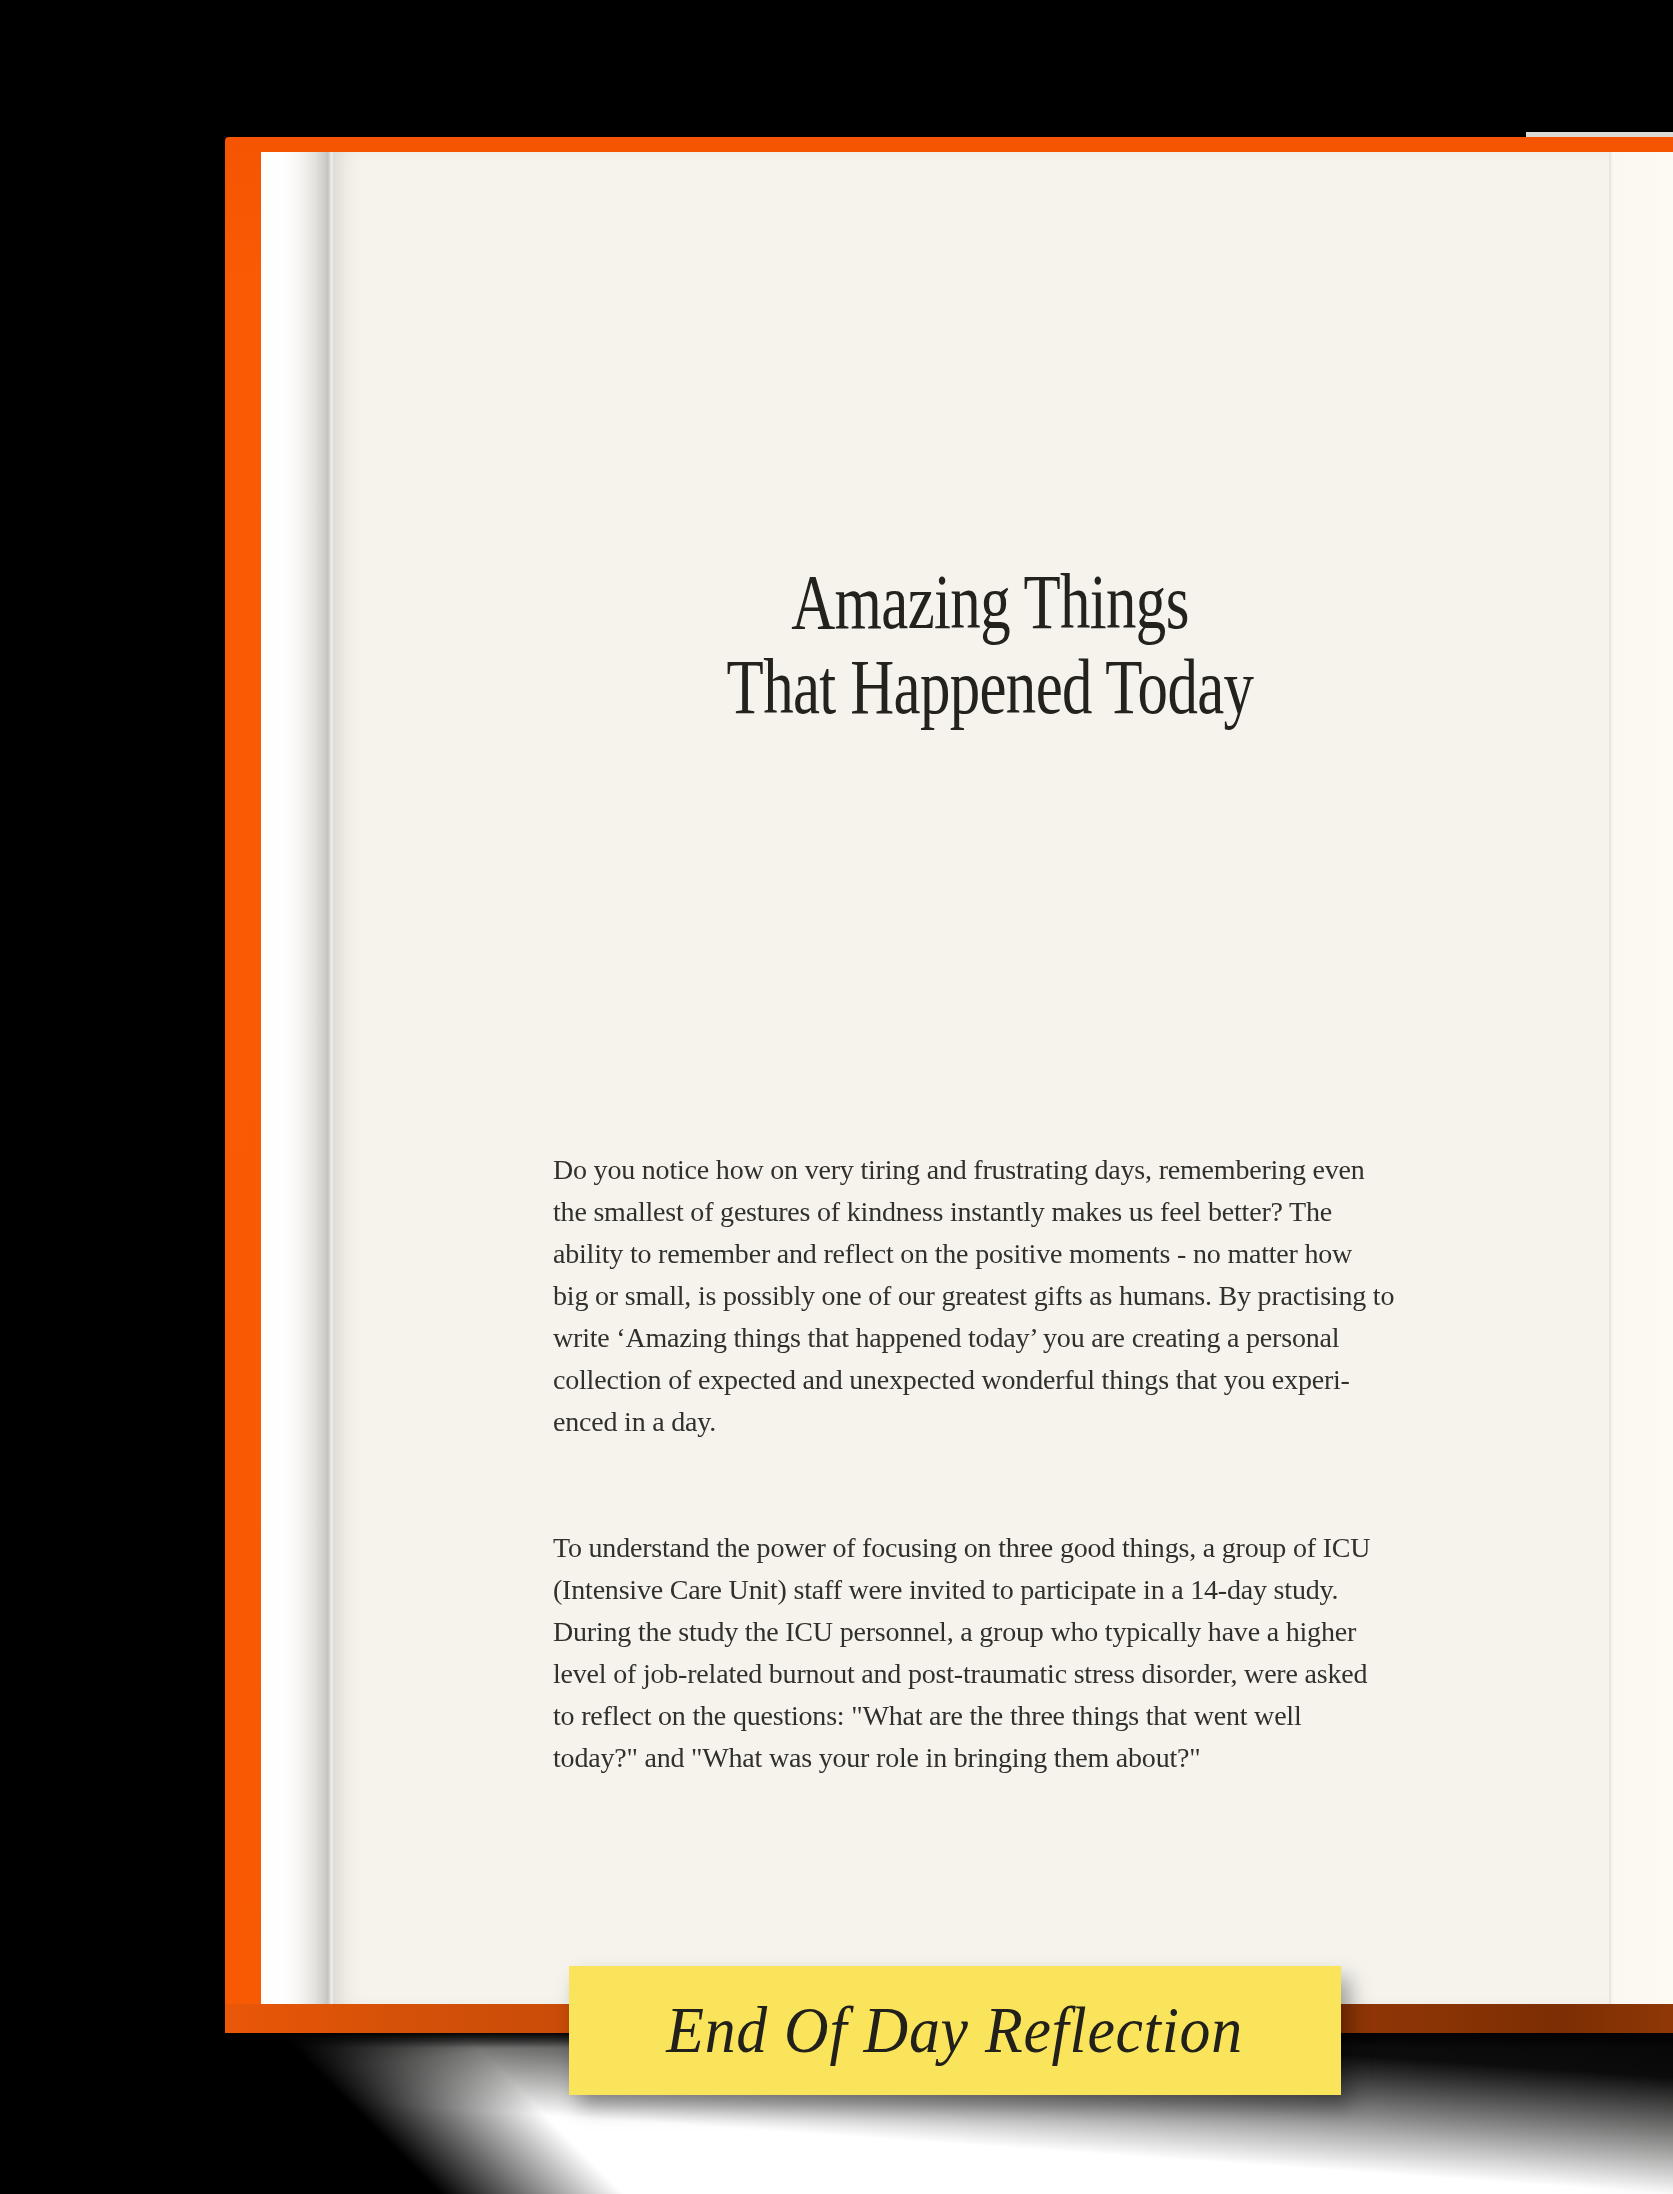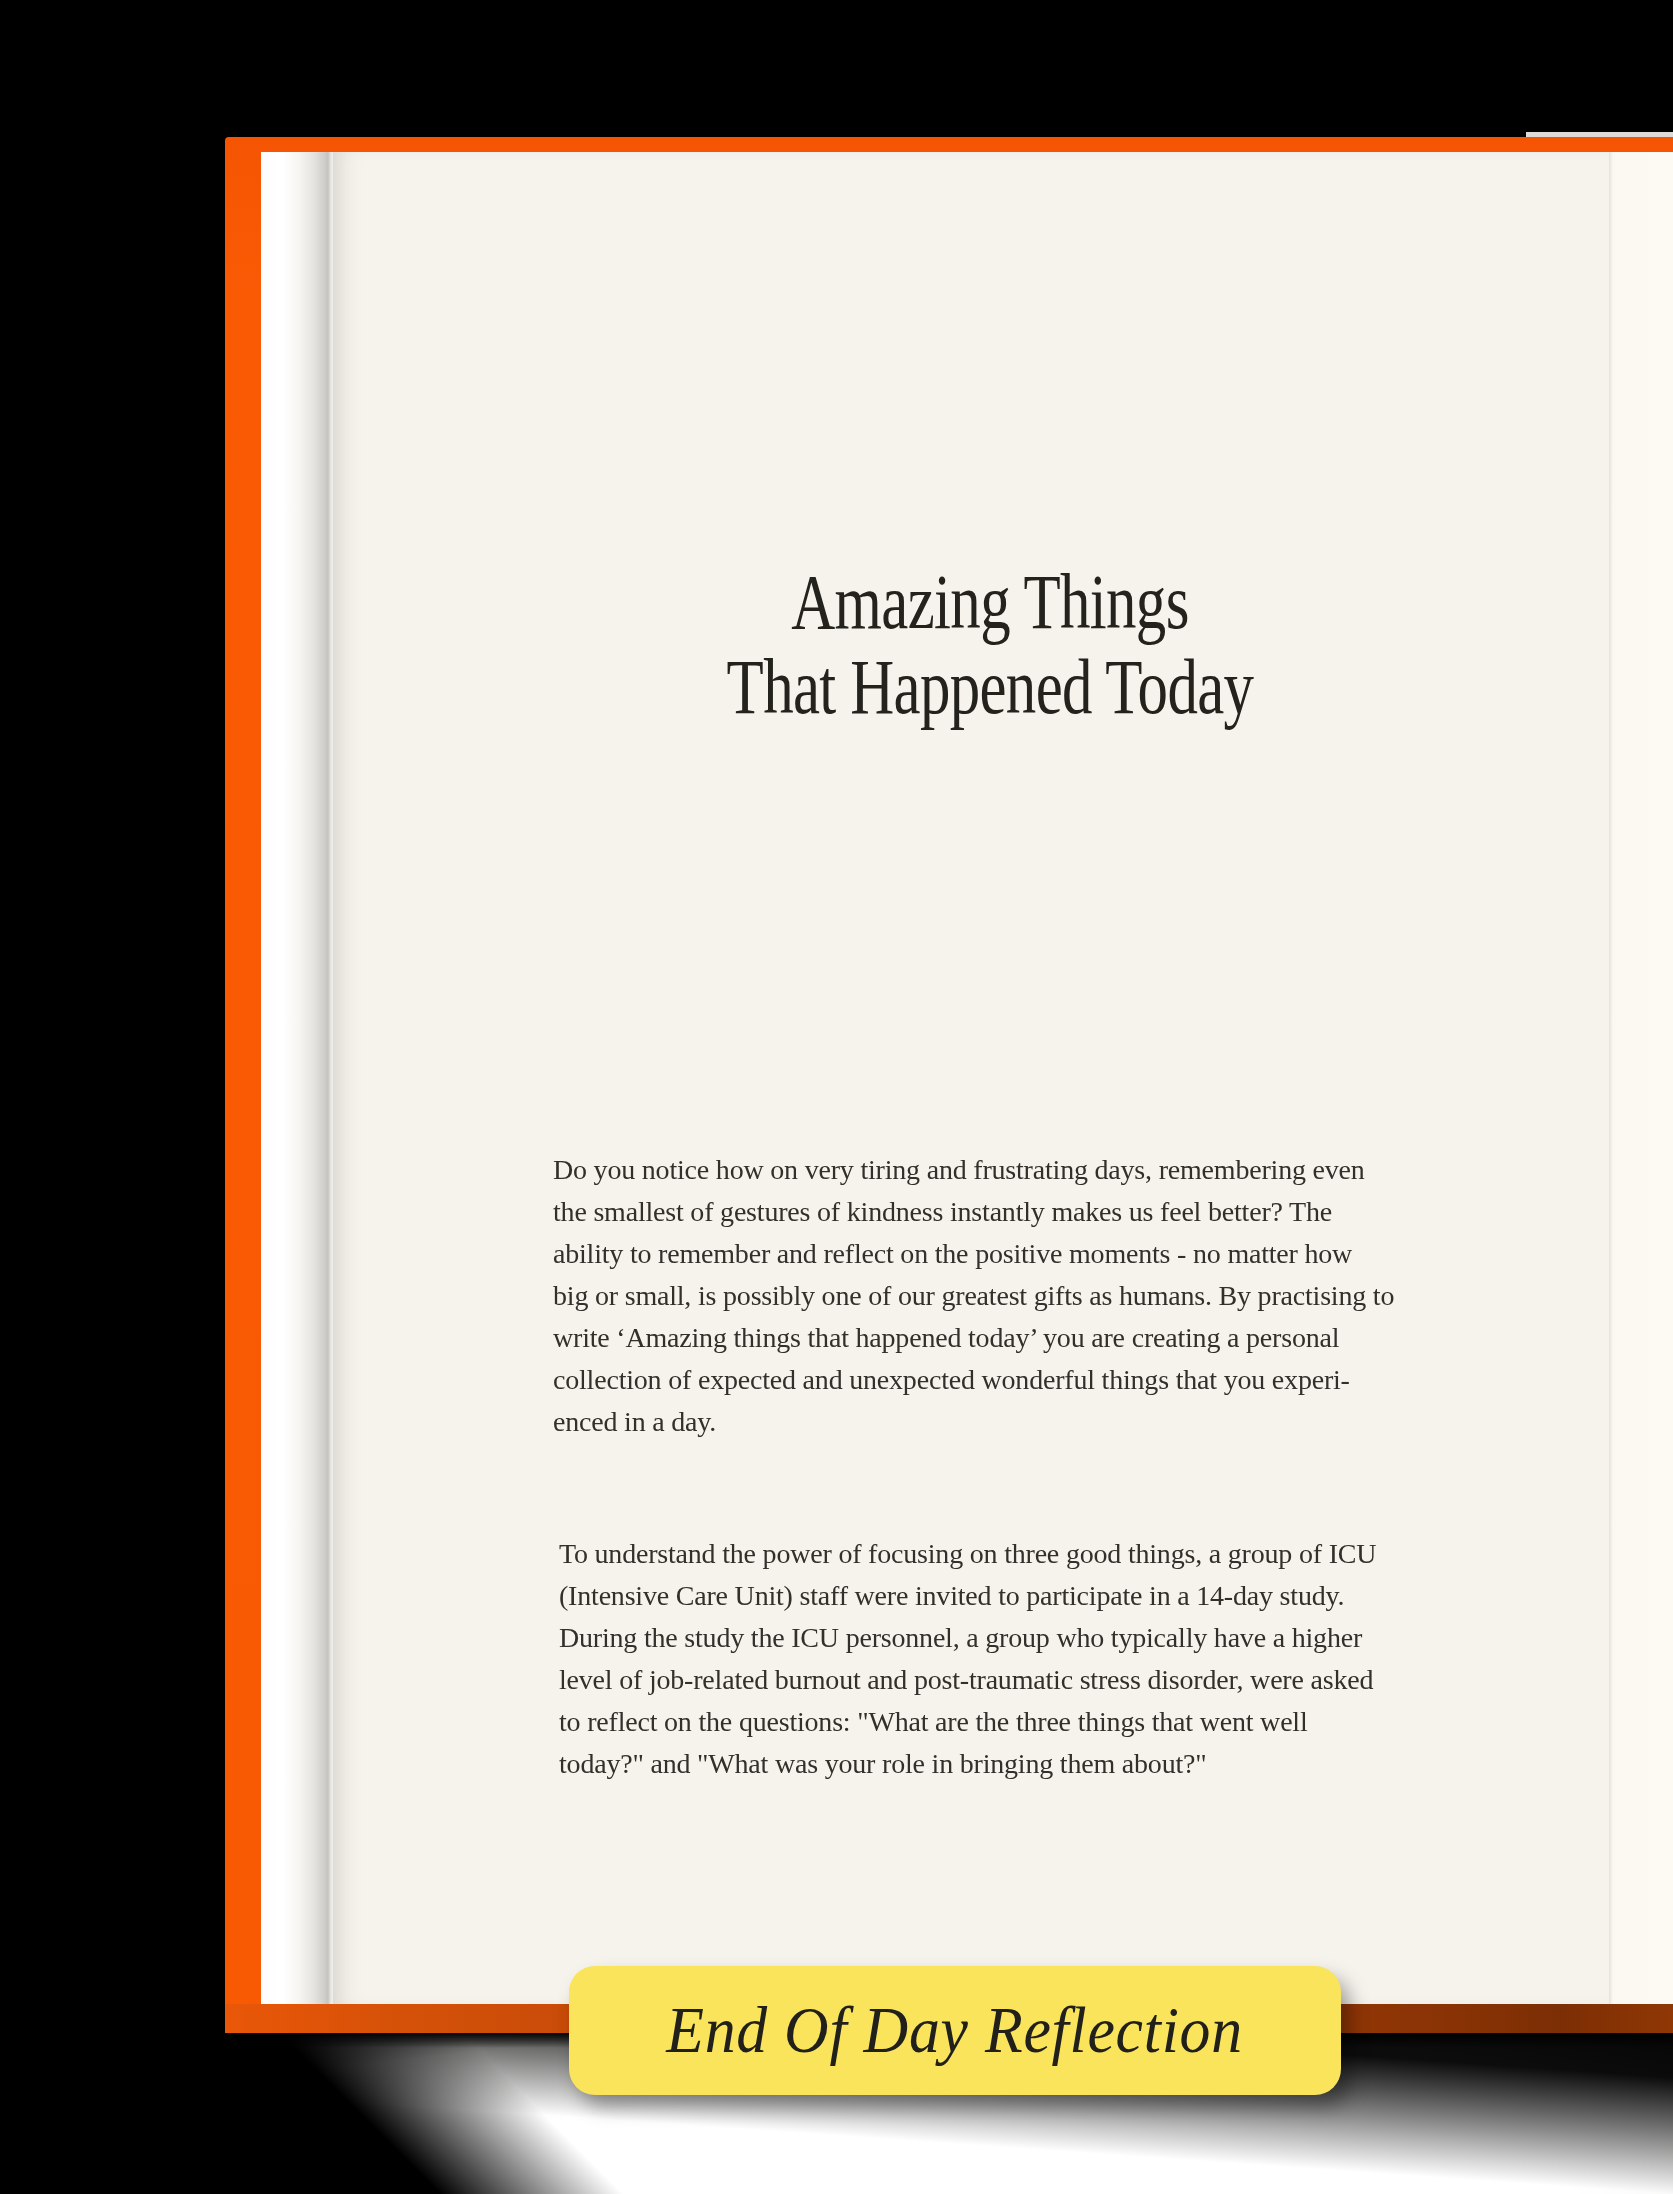--- a/index.html
+++ b/index.html
@@ -58,21 +58,20 @@
   }
   .body-copy .para{white-space:pre;}
   .body-copy .para + .para{margin-top:42px;}
 
   
   .banner{
     position:absolute;left:569px;top:1966px;width:772px;height:129px;
     background:#f9e45c;z-index:5;
     display:flex;align-items:center;justify-content:center;
     box-shadow:9px 12px 19.6px rgba(0,0,0,.35);
-    border-radius:26px;
   }
   .banner-label{
     font-style:italic;font-size:65px;color:#21201a;
     letter-spacing:0.8px;transform:scaleX(0.95);white-space:pre;
   }
 
   
   .floor-shadow{
     position:absolute;left:0;top:2033px;width:1674px;height:161px;
     background:
@@ -101,21 +100,21 @@
 That Happened Today</h1>
 
     <div class="body-copy">
       <p class="para" style="margin:0">Do you notice how on very tiring and frustrating days, remembering even
 the smallest of gestures of kindness instantly makes us feel better? The
 ability to remember and reflect on the positive moments - no matter how
 big or small, is possibly one of our greatest gifts as humans. By practising to
 write ‘Amazing things that happened today’ you are creating a personal
 collection of expected and unexpected wonderful things that you experi-
 enced in a day.</p>
-      <p class="para" style="margin:6px">To understand the power of focusing on three good things, a group of ICU
+      <p class="para" style="margin:0">To understand the power of focusing on three good things, a group of ICU
 (Intensive Care Unit) staff were invited to participate in a 14-day study.
 During the study the ICU personnel, a group who typically have a higher
 level of job-related burnout and post-traumatic stress disorder, were asked
 to reflect on the questions: "What are the three things that went well
 today?" and "What was your role in bringing them about?"</p>
     </div>
   </div>
 
   <div class="page-right-edge"></div>
 

